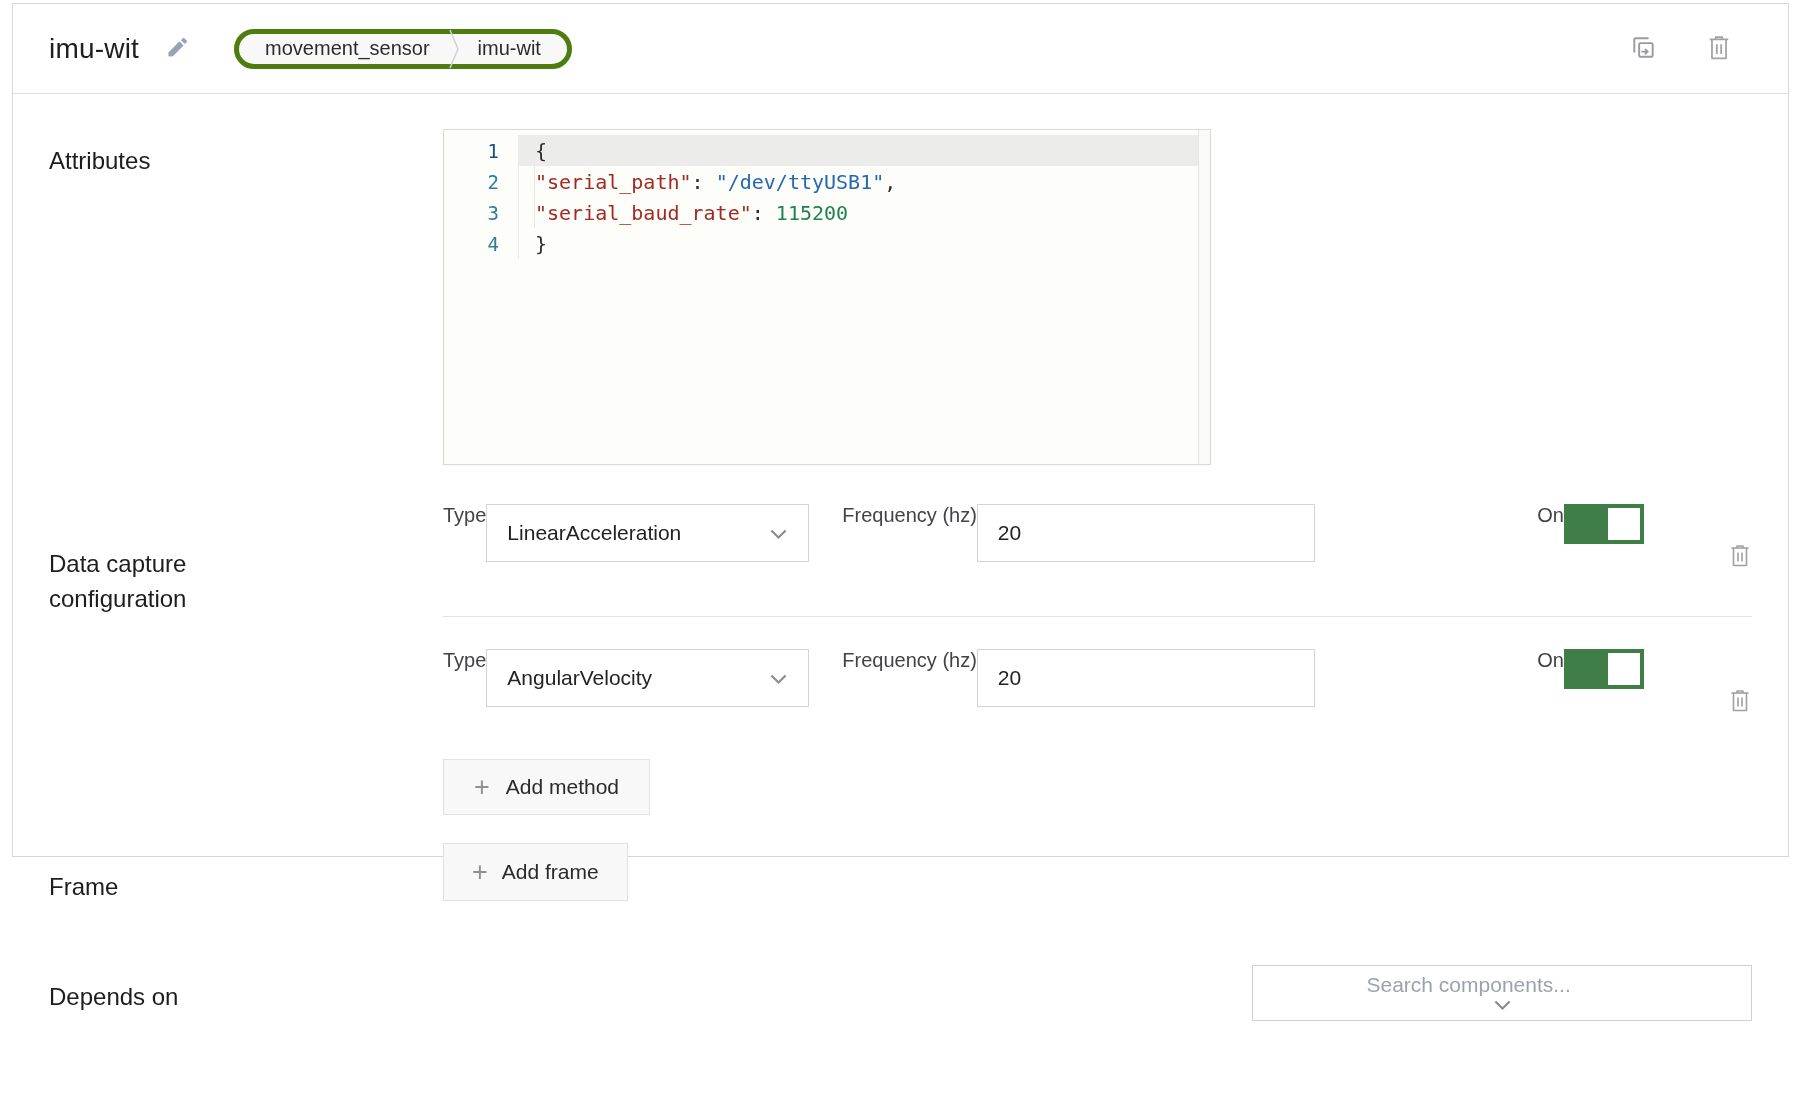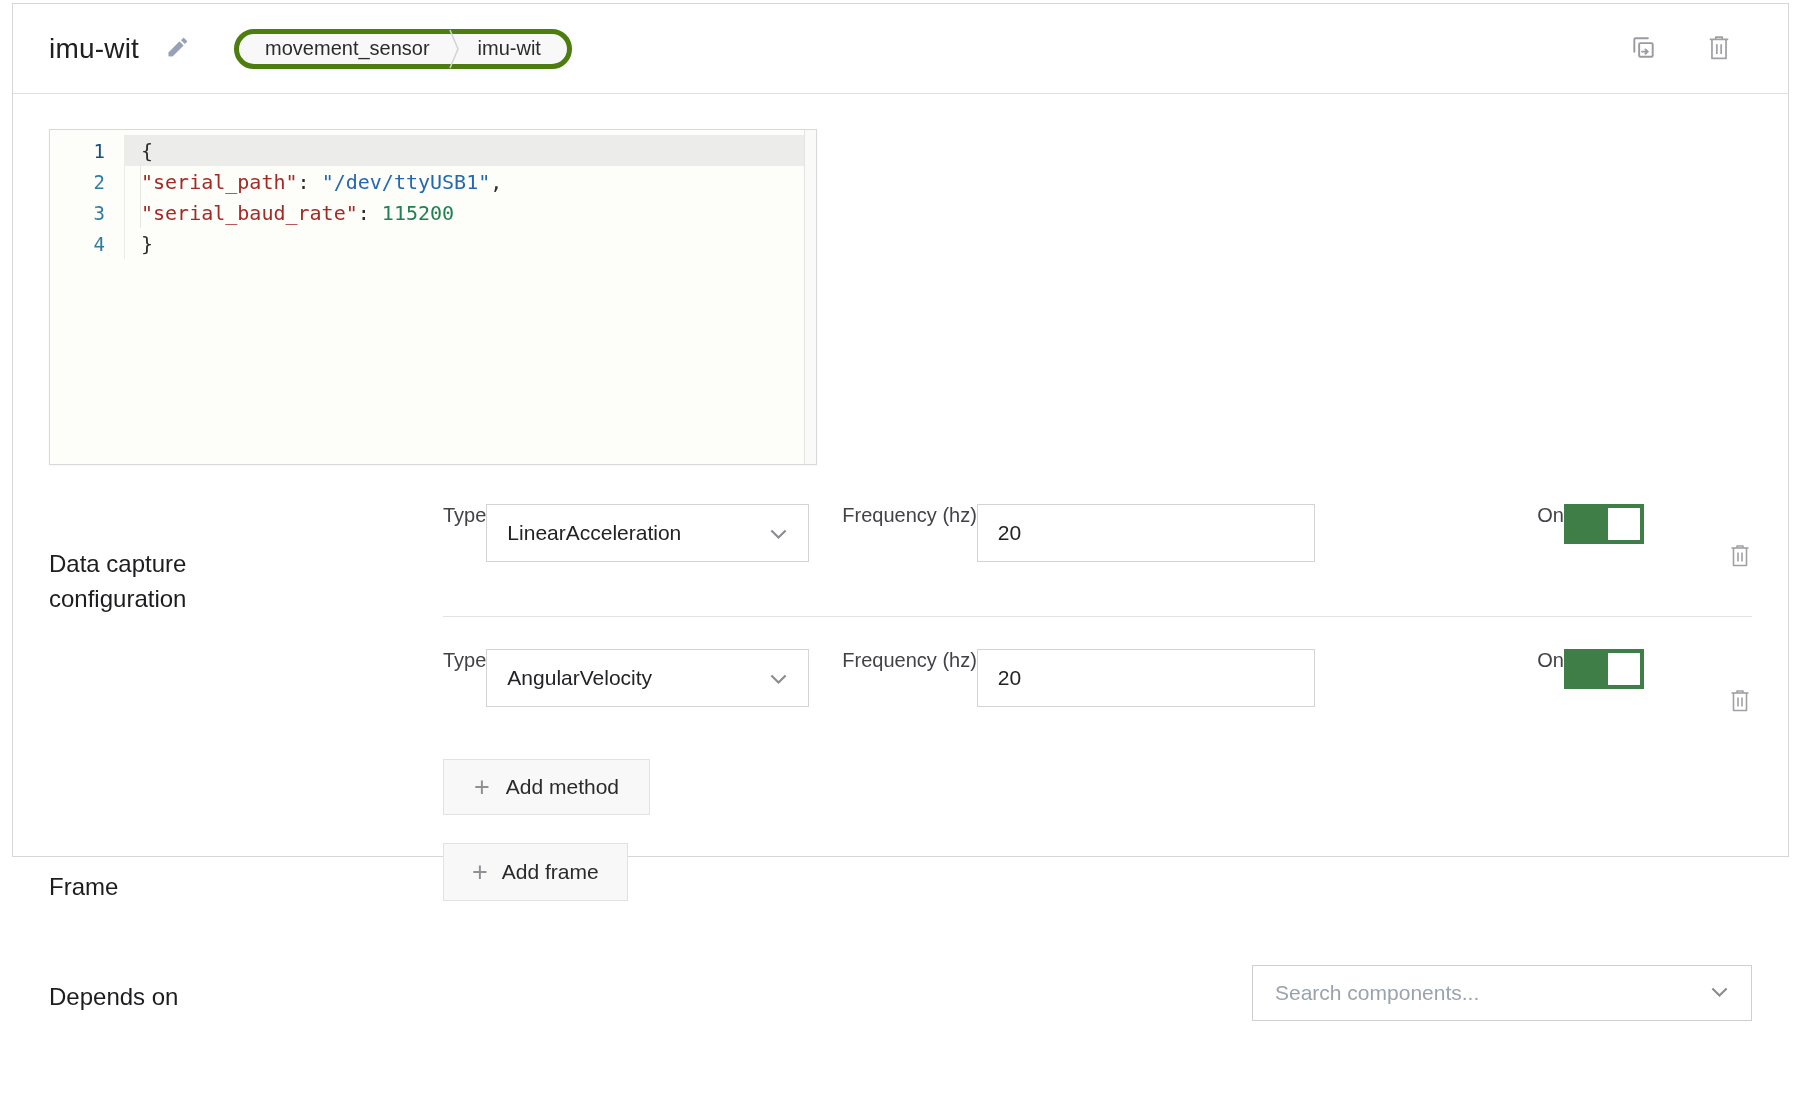--- a/index.html
+++ b/index.html
@@ -81,21 +81,21 @@
 
   
   .sec-frame { margin-top:28px; }
   .sec-frame .section-label { padding-top:26px; }
   .add-frame { height:58px; padding:0 28px; gap:14px; }
 
   
   .sec-depends { margin-top:61px;justify-content:space-between; }
   .sec-depends .section-label { padding-top:14px; }
   .search-select { width:500px; height:56px; border:1px solid #cfcfd2; background:#fff;
-    display:flex; align-items:center; padding:7px 22px; }
+    display:flex; align-items:center; padding:7px 22px;flex-direction:column; }
   .search-select input { border:none; outline:none; flex:1; font-size:21px;
     font-family:"Liberation Sans",sans-serif; color:#232326; background:transparent; }
   .search-select input::placeholder { color:#9aa3ad; }
 </style>
 </head>
 <body>
 
 <div class="card">
 
   <div class="hdr">
@@ -139,20 +139,23 @@
             <path d="M10 10v9M14 10v9"></path>
           </svg>
         </span>
       </button>
     </div>
   </div>
 
   <div class="body">
 
     <div class="section sec-attrs">
+      <div class="label-col">
+        <span class="section-label">Attributes</span>
+      </div>
       <div class="editor">
         <div class="indent-guide"></div>
         <div class="cm-line active">
           <span class="ln">1</span>
           <span class="line-content"><span class="tok-pun">{</span></span>
         </div>
         <div class="cm-line">
           <span class="ln">2</span>
           <span class="line-content">  <span class="tok-key">"serial_path"</span><span class="tok-pun">: </span><span class="tok-str">"/dev/ttyUSB1"</span><span class="tok-pun">,</span></span>
         </div>

